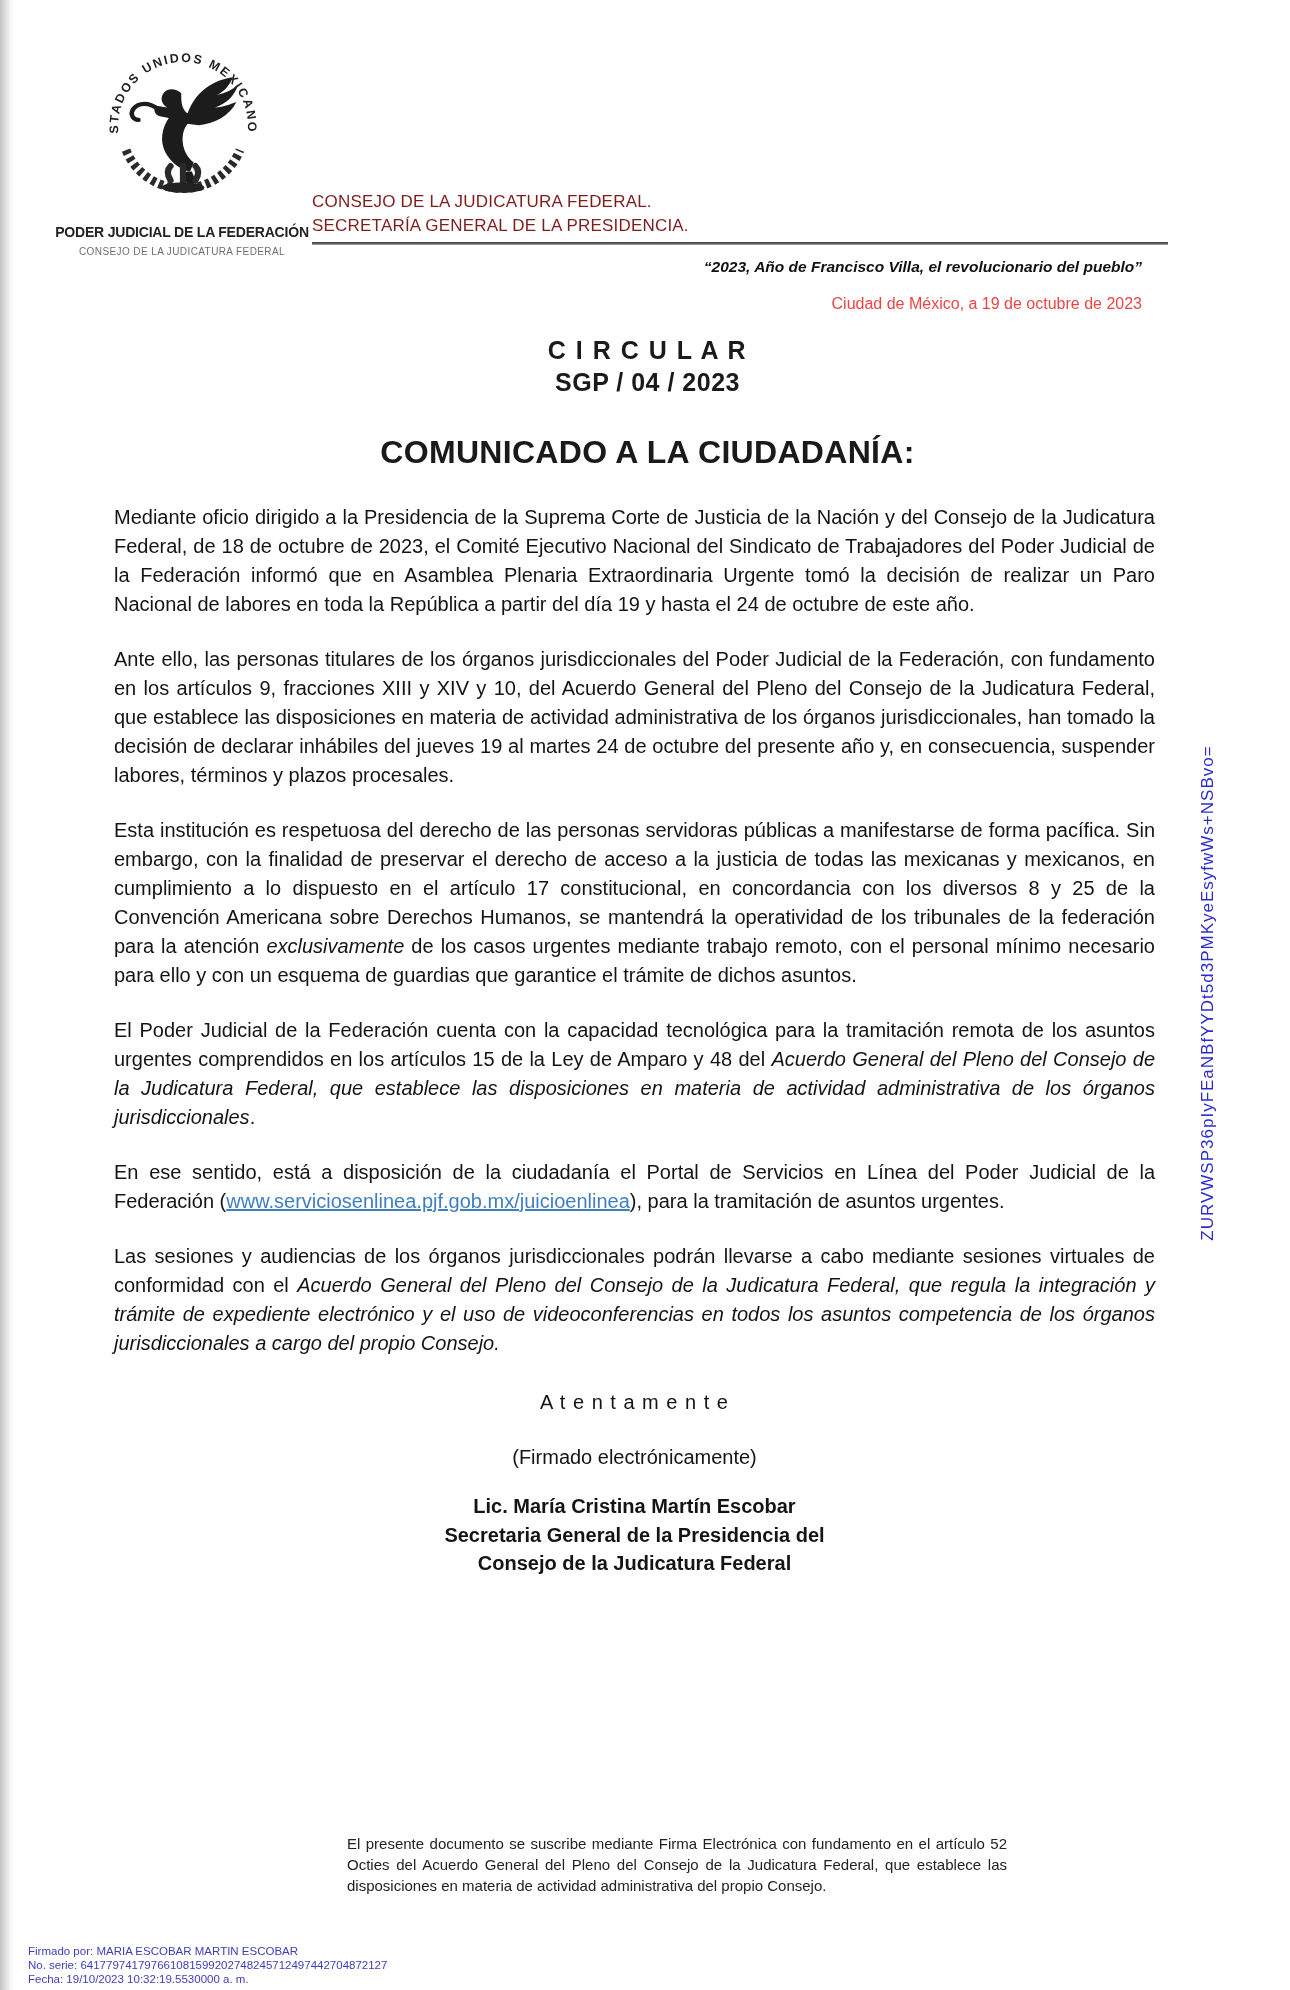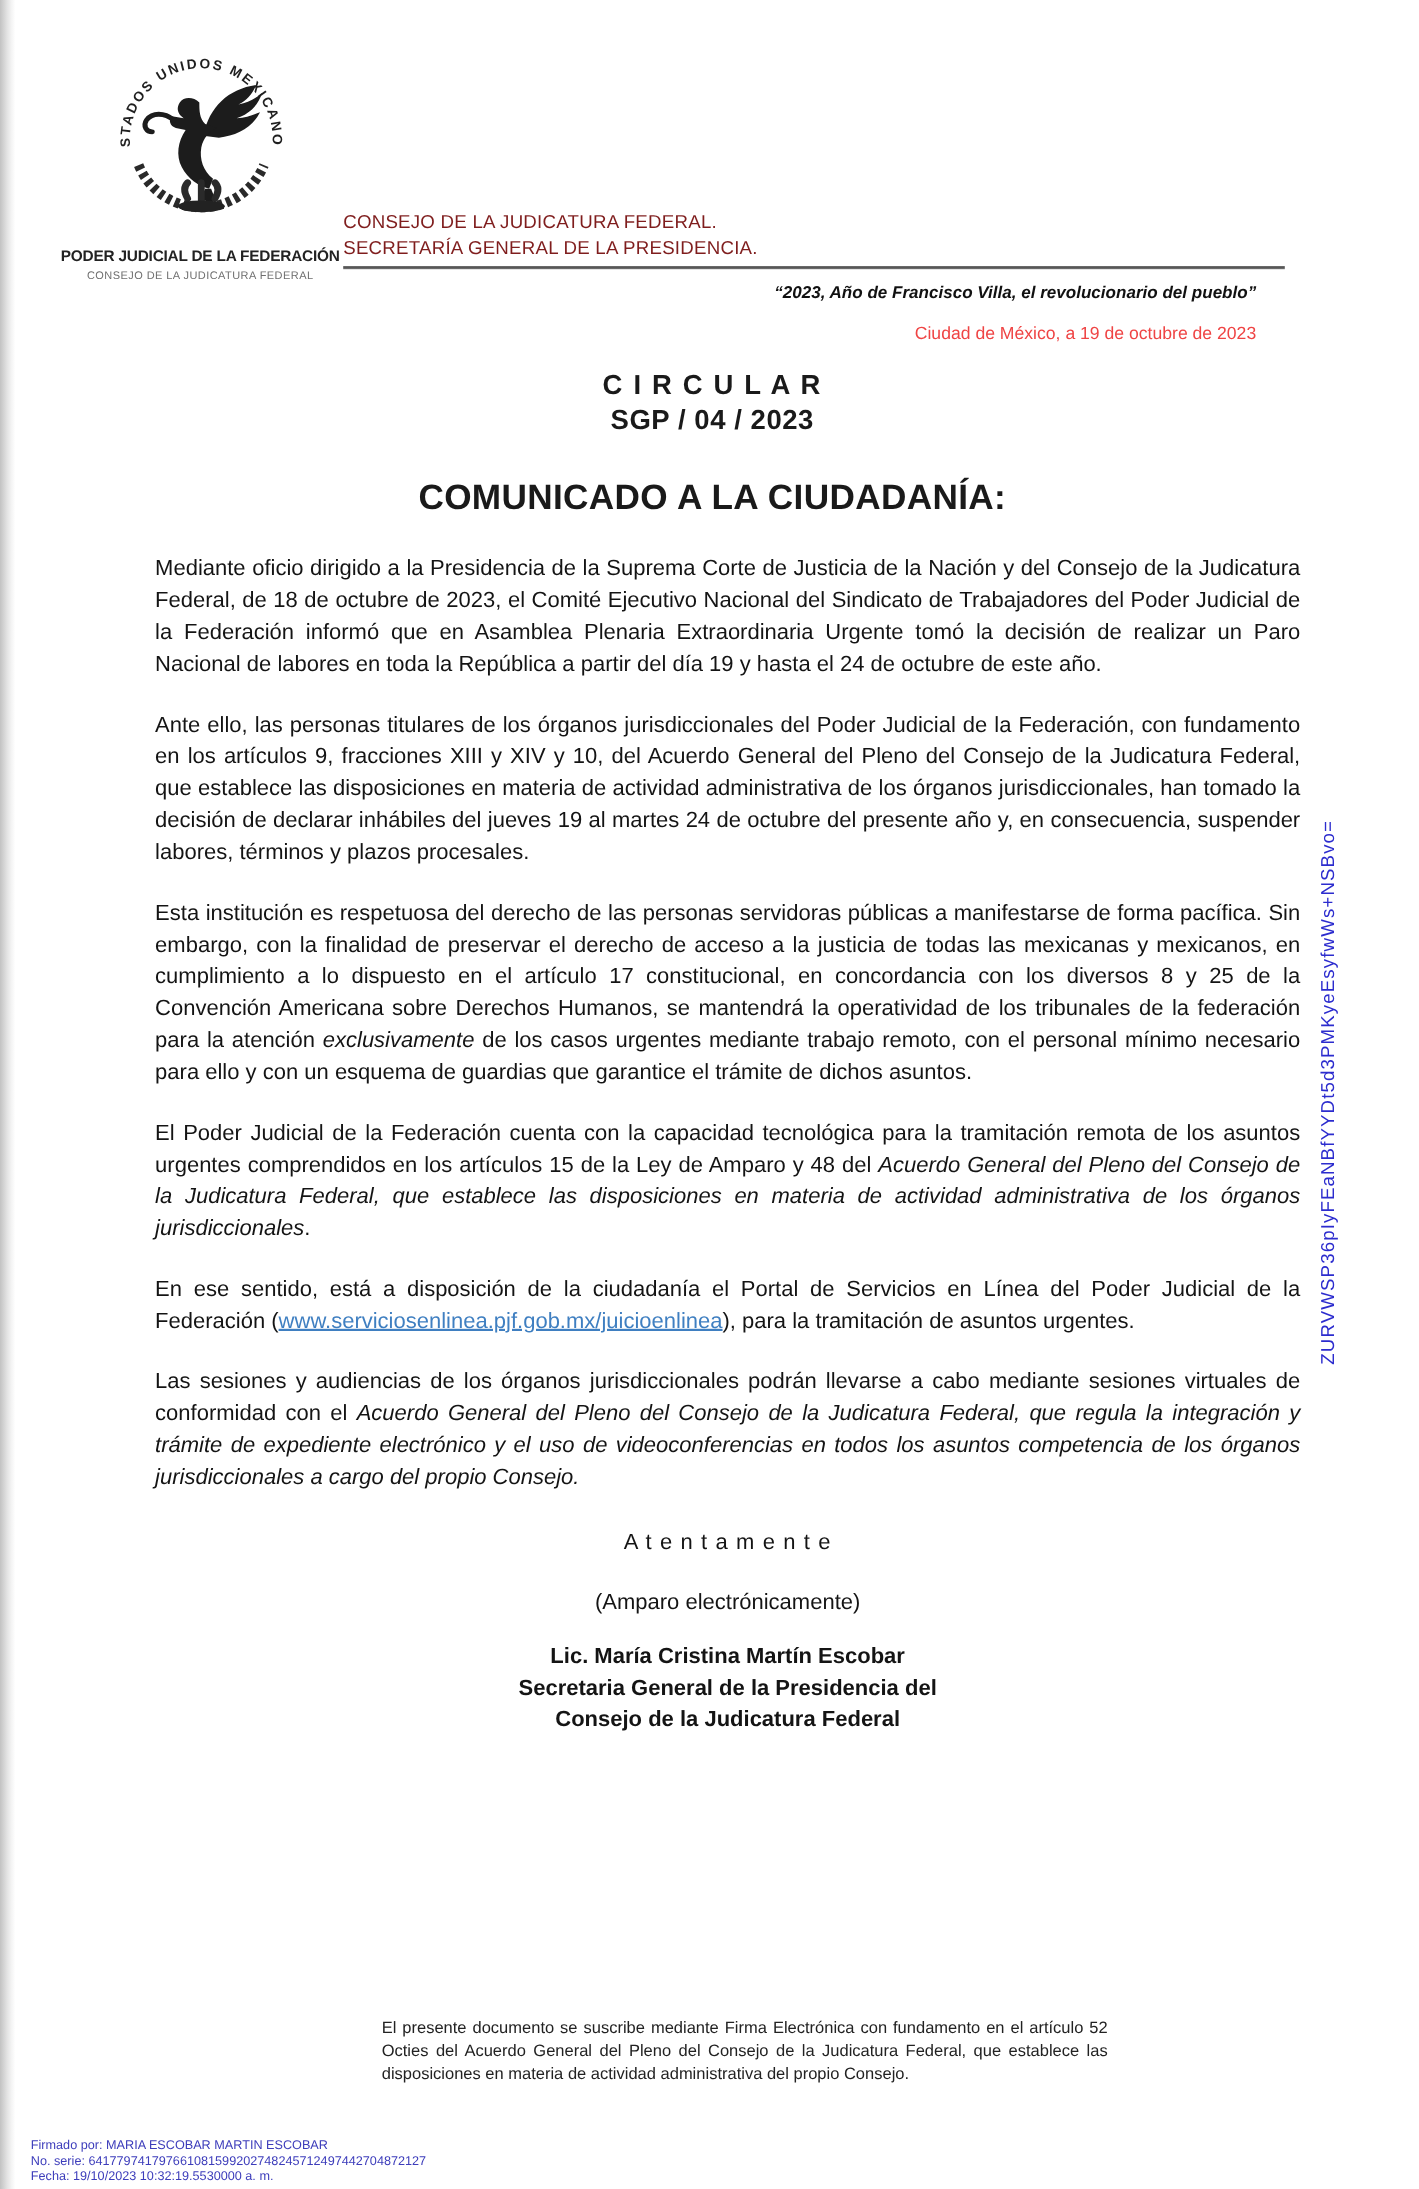--- a/index.html
+++ b/index.html
@@ -39,21 +39,21 @@
   
   .titleblock{position:absolute;left:127px;top:334px;width:1041px;text-align:center;}
   .title-circular{font-size:25px;font-weight:bold;letter-spacing:1.5px;line-height:32px;}
   .title-number{font-size:25px;font-weight:bold;letter-spacing:0.5px;line-height:32px;}
   .addressee{
     position:absolute;left:127px;top:434px;width:1041px;text-align:center;
     font-size:32px;font-weight:bold;letter-spacing:0.3px;
   }
   
   .bodycol{
-    position:absolute;left:141px;top:503px;width:1041px;
+    position:absolute;left:114px;top:503px;width:1041px;
     font-size:20px;line-height:29px;text-align:justify;color:#141414;
   }
   .bodycol p{margin:0 0 26px 0;}
   .run-italic{font-style:italic;}
   a.portal-link{color:#3f7fc1;text-decoration:underline;}
   .salutation{
     text-align:center;letter-spacing:1px;font-size:20px;margin:30px 0 0 0 !important;
   }
   .signed-note{text-align:center;font-size:20px;margin:26px 0 0 0 !important;}
   .signer{
@@ -118,21 +118,21 @@
 
   <div class="bodycol">
     <p>Mediante oficio dirigido a la Presidencia de la Suprema Corte de Justicia de la Nación y del Consejo de la Judicatura Federal, de 18 de octubre de 2023, el Comité Ejecutivo Nacional del Sindicato de Trabajadores del Poder Judicial de la Federación informó que en Asamblea Plenaria Extraordinaria Urgente tomó la decisión de realizar un Paro Nacional de labores en toda la República a partir del día 19 y hasta el 24 de octubre de este año.</p>
     <p>Ante ello, las personas titulares de los órganos jurisdiccionales del Poder Judicial de la Federación, con fundamento en los artículos 9, fracciones XIII y XIV y 10, del Acuerdo General del Pleno del Consejo de la Judicatura Federal, que establece las disposiciones en materia de actividad administrativa de los órganos jurisdiccionales, han tomado la decisión de declarar inhábiles del jueves 19 al martes 24 de octubre del presente año y, en consecuencia, suspender labores, términos y plazos procesales.</p>
     <p><span>Esta institución es respetuosa del derecho de las personas servidoras públicas a manifestarse de forma pacífica. Sin embargo, con la finalidad de preservar el derecho de acceso a la justicia de todas las mexicanas y mexicanos, en cumplimiento a lo dispuesto en el artículo 17 constitucional, en concordancia con los diversos 8 y 25 de la Convención Americana sobre Derechos Humanos, se mantendrá la operatividad de los tribunales de la federación para la atención </span><span class="run-italic">exclusivamente</span><span> de los casos urgentes mediante trabajo remoto, con el personal mínimo necesario para ello y con un esquema de guardias que garantice el trámite de dichos asuntos.</span></p>
     <p><span>El Poder Judicial de la Federación cuenta con la capacidad tecnológica para la tramitación remota de los asuntos urgentes comprendidos en los artículos 15 de la Ley de Amparo y 48 del </span><span class="run-italic">Acuerdo General del Pleno del Consejo de la Judicatura Federal, que establece las disposiciones en materia de actividad administrativa de los órganos jurisdiccionales</span><span>.</span></p>
     <p><span>En ese sentido, está a disposición de la ciudadanía el Portal de Servicios en Línea del Poder Judicial de la Federación (</span><a href="#" class="portal-link">www.serviciosenlinea.pjf.gob.mx/juicioenlinea</a><span>), para la tramitación de asuntos urgentes.</span></p>
     <p><span>Las sesiones y audiencias de los órganos jurisdiccionales podrán llevarse a cabo mediante sesiones virtuales de conformidad con el </span><span class="run-italic">Acuerdo General del Pleno del Consejo de la Judicatura Federal, que regula la integración y trámite de expediente electrónico y el uso de videoconferencias en todos los asuntos competencia de los órganos jurisdiccionales a cargo del propio Consejo.</span></p>
 
     <p class="salutation">A t e n t a m e n t e</p>
-    <p class="signed-note">(Amparo electrónicamente)</p>
+    <p class="signed-note">(Firmado electrónicamente)</p>
     <p class="signer">
       <span>Lic. María Cristina Martín Escobar</span><br>
       <span>Secretaria General de la Presidencia del</span><br>
       <span>Consejo de la Judicatura Federal</span>
     </p>
   </div>
 
   <div class="footer-disclaimer">El presente documento se suscribe mediante Firma Electrónica con fundamento en el artículo 52 Octies del Acuerdo General del Pleno del Consejo de la Judicatura Federal, que establece las disposiciones en materia de actividad administrativa del propio Consejo.</div>
 
   <div class="sig-info">

